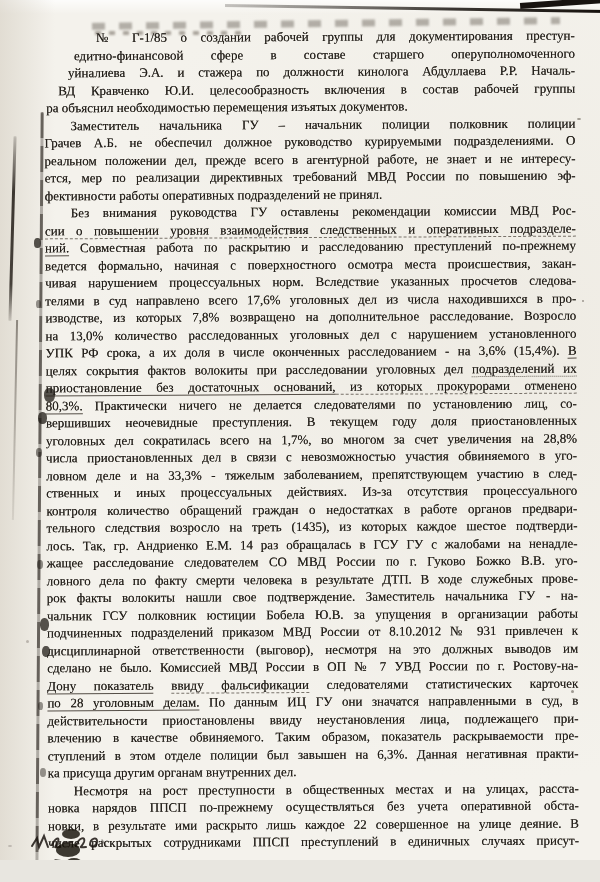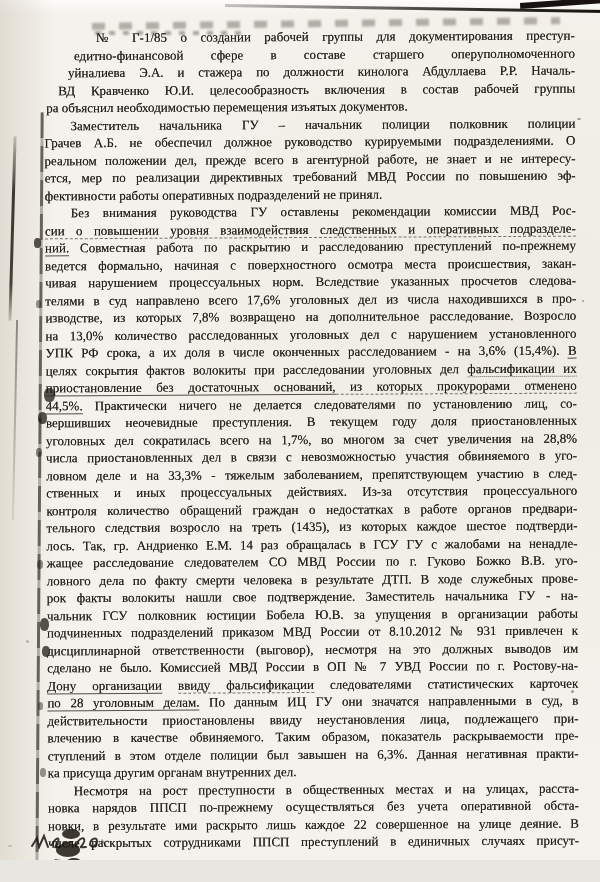--- a/index.html
+++ b/index.html
@@ -138,39 +138,39 @@
       <div class="line end"><span>фективности работы оперативных подразделений не принял.</span></div>
       <div class="line" style="padding-left: 26px;"><span>Без внимания руководства ГУ оставлены рекомендации комиссии МВД Рос-</span></div>
       <div class="line"><span class="u-dashed">сии о повышении уровня взаимодействия следственных и оперативных подразделе-</span></div>
       <div class="line"><span class="u-solid">ний.</span><span> Совместная работа по раскрытию и расследованию преступлений по-прежнему</span></div>
       <div class="line"><span>ведется формально, начиная с поверхностного осмотра места происшествия, закан-</span></div>
       <div class="line"><span>чивая нарушением процессуальных норм. Вследствие указанных просчетов следова-</span></div>
       <div class="line"><span>телями в суд направлено всего 17,6% уголовных дел из числа находившихся в про-</span></div>
       <div class="line"><span>изводстве, из которых 7,8% возвращено на дополнительное расследование. Возросло</span></div>
       <div class="line"><span>на 13,0% количество расследованных уголовных дел с нарушением установленного</span></div>
       <div class="line"><span>УПК РФ срока, а их доля в числе оконченных расследованием - на 3,6% (15,4%). </span><span class="u-solid">В</span></div>
-      <div class="line"><span>целях сокрытия фактов волокиты при расследовании уголовных дел </span><span class="u-dotted">фальсификации их</span></div>
+      <div class="line"><span>целях сокрытия фактов волокиты при расследовании уголовных дел </span><span class="u-dotted">подразделений их</span></div>
       <div class="line"><span class="u-solid">приостановление без достаточных оснований,</span><span class="u-dashed"> из которых прокурорами отменено</span></div>
-      <div class="line"><span class="u-solid">44,5%.</span><span> Практически ничего не делается следователями по установлению лиц, со-</span></div>
+      <div class="line"><span class="u-solid">80,3%.</span><span> Практически ничего не делается следователями по установлению лиц, со-</span></div>
       <div class="line"><span>вершивших неочевидные преступления. В текущем году доля приостановленных</span></div>
       <div class="line"><span>уголовных дел сократилась всего на 1,7%, во многом за счет увеличения на 28,8%</span></div>
       <div class="line"><span>числа приостановленных дел в связи с невозможностью участия обвиняемого в уго-</span></div>
       <div class="line"><span>ловном деле и на 33,3% - тяжелым заболеванием, препятствующем участию в след-</span></div>
       <div class="line"><span>ственных и иных процессуальных действиях. Из-за отсутствия процессуального</span></div>
       <div class="line"><span>контроля количество обращений граждан о недостатках в работе органов предвари-</span></div>
       <div class="line"><span>тельного следствия возросло на треть (1435), из которых каждое шестое подтверди-</span></div>
       <div class="line"><span>лось. Так, гр. Андриенко Е.М. 14 раз обращалась в ГСУ ГУ с жалобами на ненадле-</span></div>
       <div class="line"><span>жащее расследование следователем СО МВД России по г. Гуково Божко В.В. уго-</span></div>
       <div class="line"><span>ловного дела по факту смерти человека в результате ДТП. В ходе служебных прове-</span></div>
       <div class="line"><span>рок факты волокиты нашли свое подтверждение. Заместитель начальника ГУ - на-</span></div>
       <div class="line"><span>чальник ГСУ полковник юстиции Бобела Ю.В. за упущения в организации работы</span></div>
       <div class="line"><span>подчиненных подразделений приказом МВД России от 8.10.2012 № 931 привлечен к</span></div>
       <div class="line"><span>дисциплинарной ответственности (выговор), несмотря на это должных выводов им</span></div>
       <div class="line"><span>сделано не было. Комиссией МВД России в ОП № 7 УВД России по г. Ростову-на-</span></div>
-      <div class="line"><span class="u-solid">Дону организации</span><span> </span><span class="u-dashed">ввиду фальсификации</span><span> следователями статистических карточек</span></div>
+      <div class="line"><span class="u-solid">Дону показатель</span><span> </span><span class="u-dashed">ввиду фальсификации</span><span> следователями статистических карточек</span></div>
       <div class="line"><span class="u-solid">по 28 уголовным делам.</span><span> По данным ИЦ ГУ они значатся направленными в суд, в</span></div>
       <div class="line"><span>действительности приостановлены ввиду неустановления лица, подлежащего при-</span></div>
       <div class="line"><span>влечению в качестве обвиняемого. Таким образом, показатель раскрываемости пре-</span></div>
       <div class="line"><span>ступлений в этом отделе полиции был завышен на 6,3%. Данная негативная практи-</span></div>
       <div class="line end"><span>ка присуща другим органам внутренних дел.</span></div>
       <div class="line" style="padding-left: 26px;"><span>Несмотря на рост преступности в общественных местах и на улицах, расста-</span></div>
       <div class="line"><span>новка нарядов ППСП по-прежнему осуществляться без учета оперативной обста-</span></div>
       <div class="line"><span>новки, в результате ими раскрыто лишь каждое 22 совершенное на улице деяние. В</span></div>
       <div class="line"><span>числе раскрытых сотрудниками ППСП преступлений в единичных случаях присут-</span></div>
     </div>

